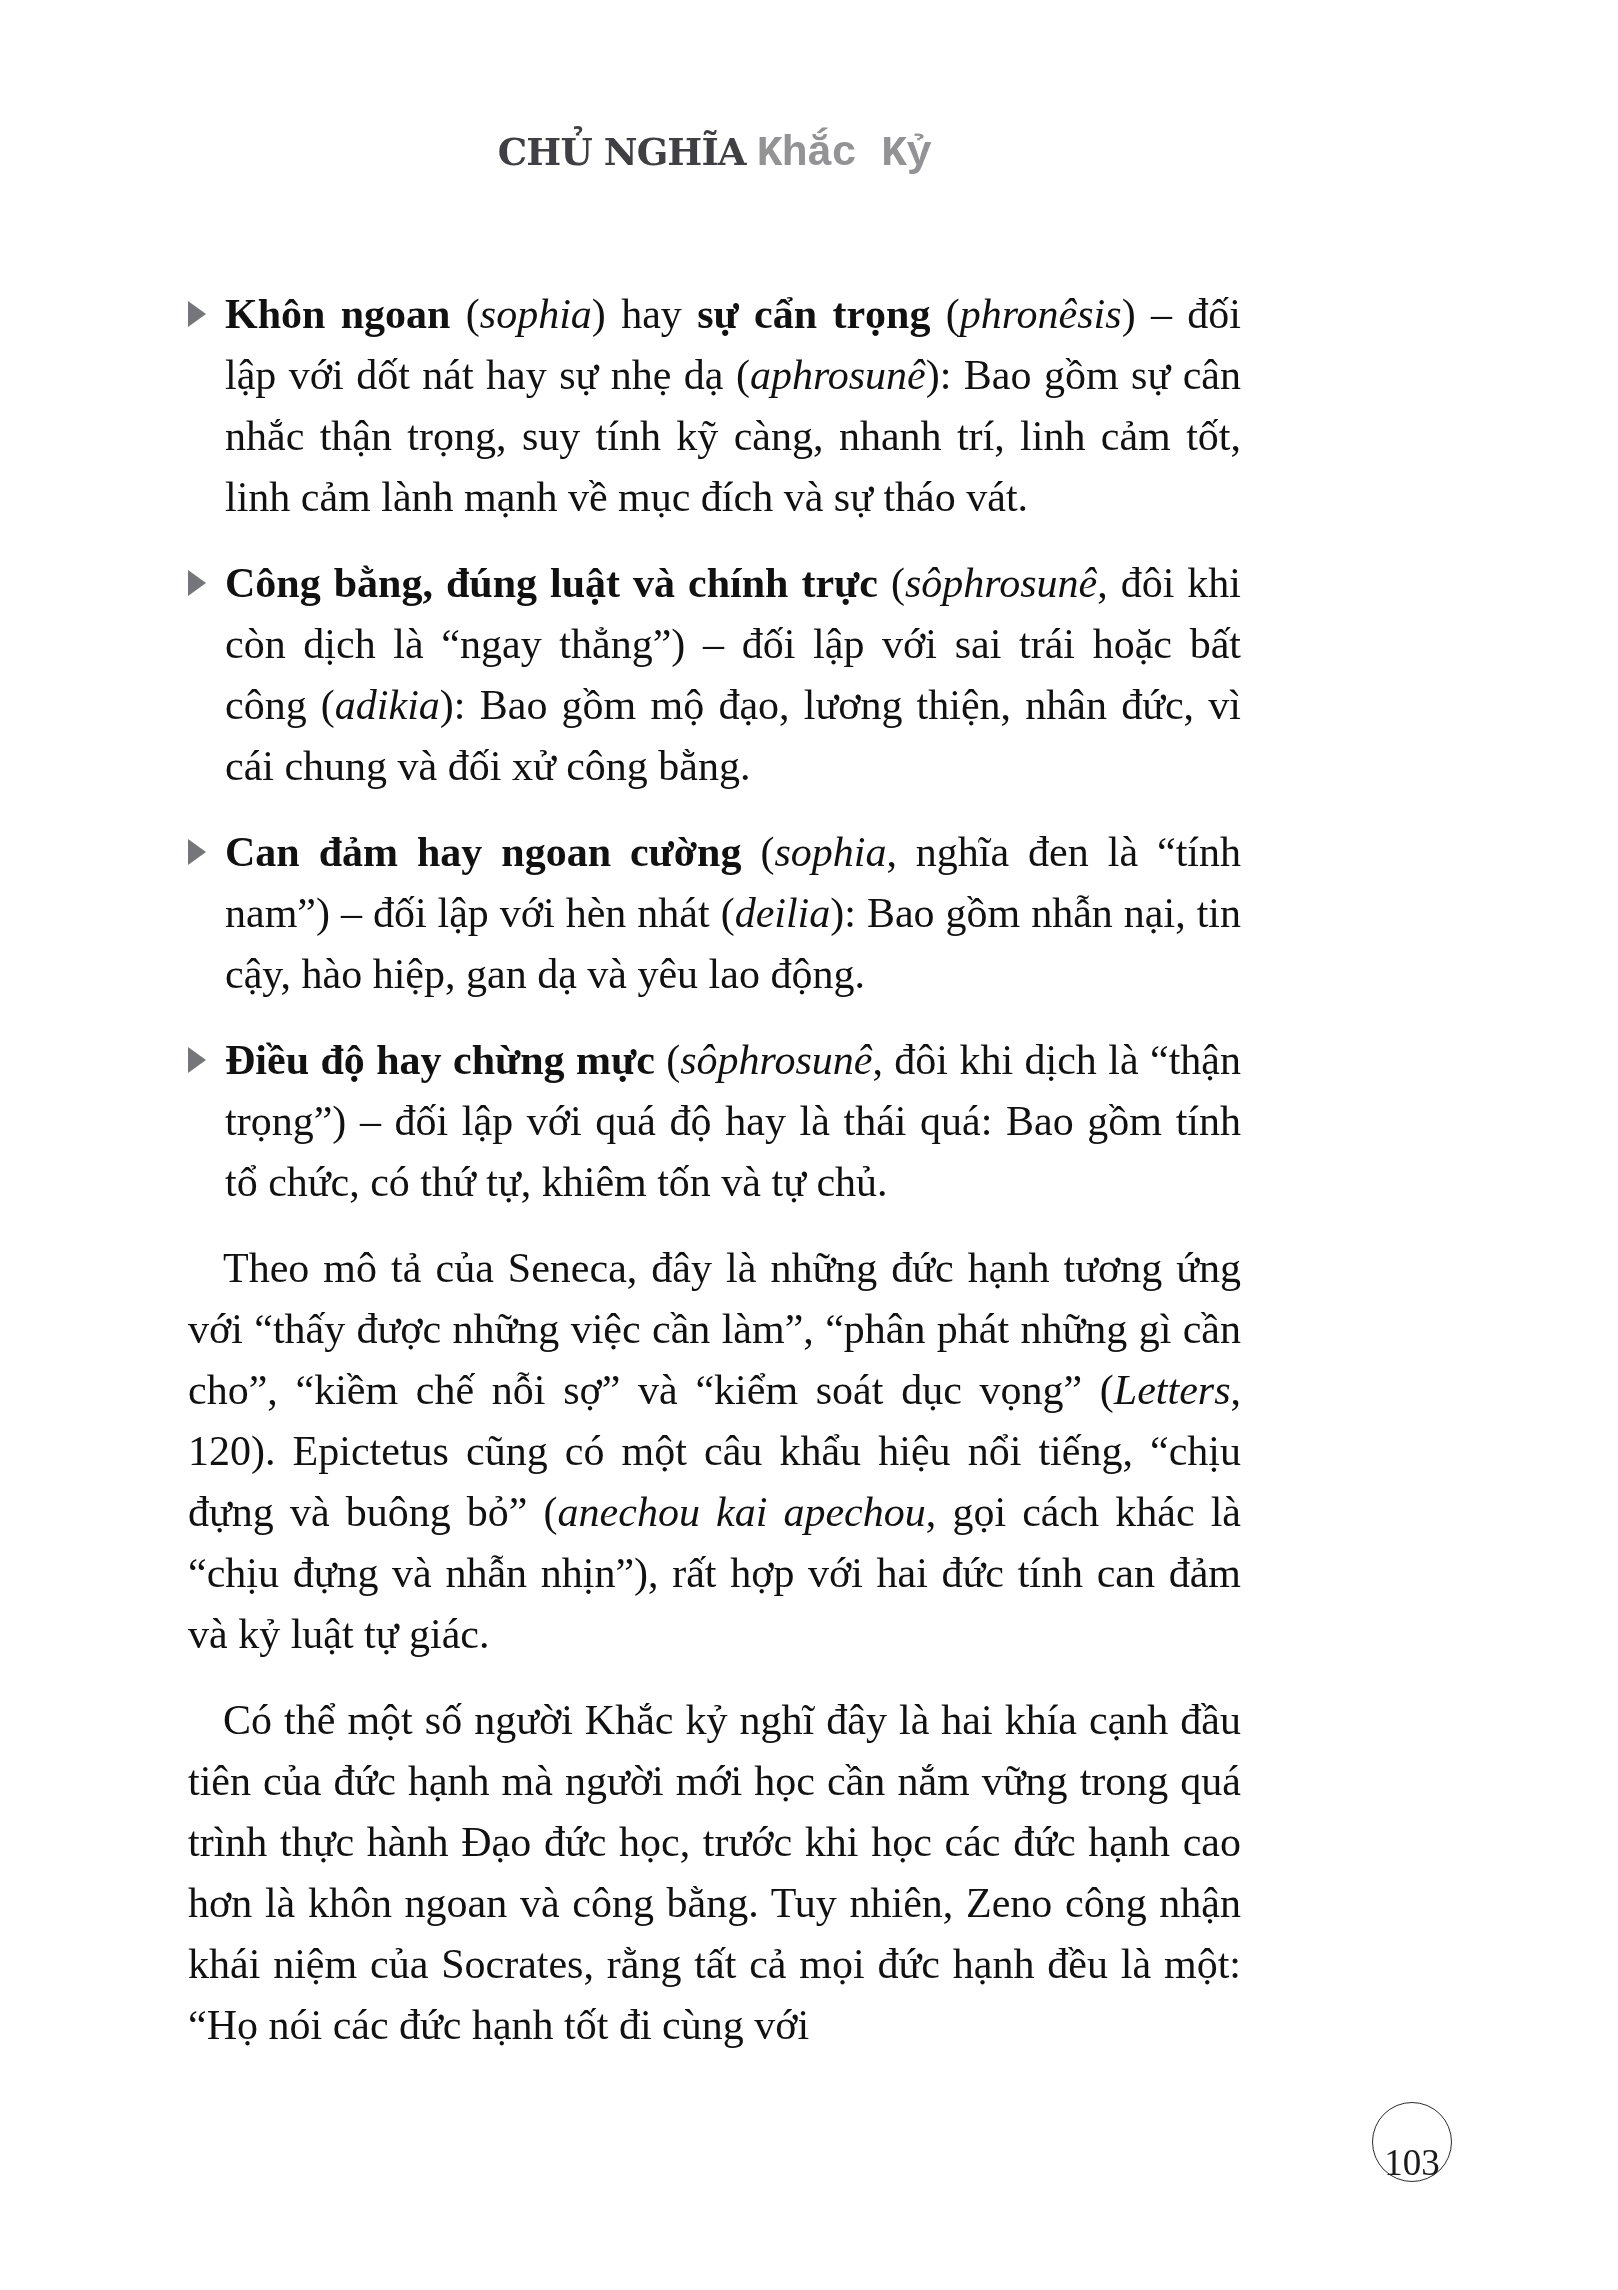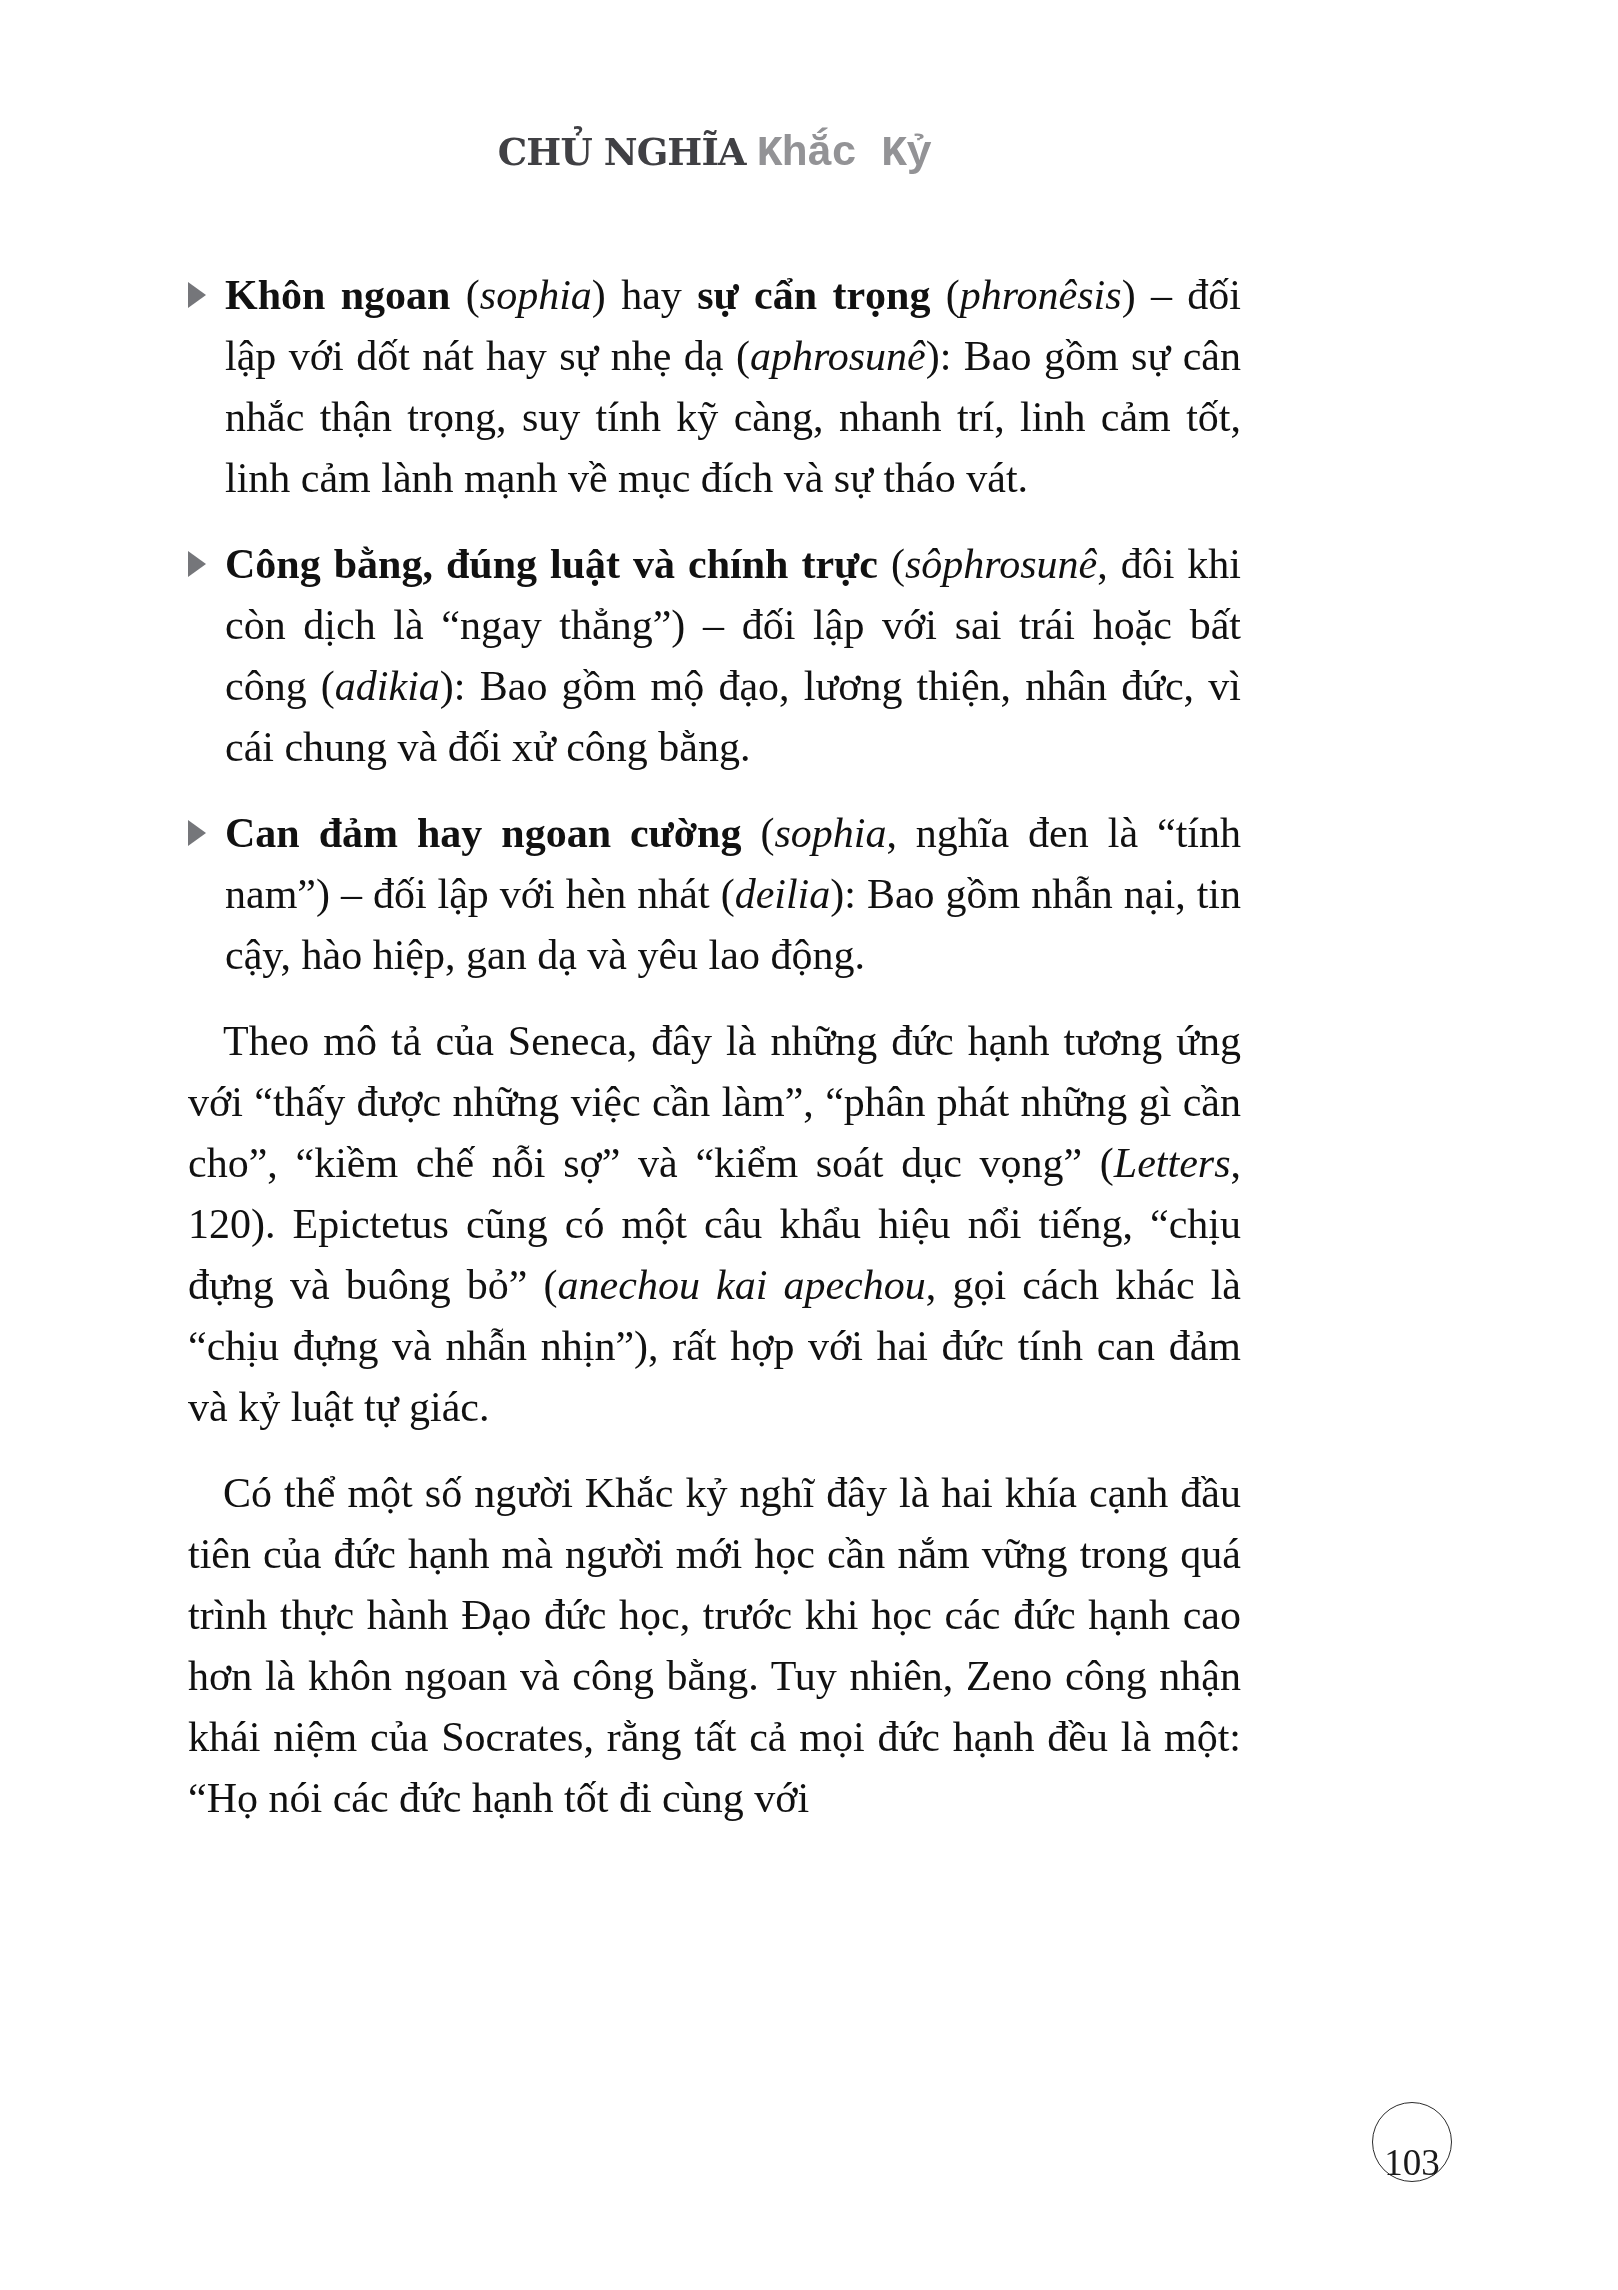--- a/index.html
+++ b/index.html
@@ -29,21 +29,21 @@
     font-weight:700;font-size:37px;letter-spacing:-0.9px;
     color:var(--header-dark);
   }
   .rh-part2{
     font-family:Liberation Mono, monospace;
     font-weight:700;font-size:43px;letter-spacing:-0.9px;
     color:var(--header-gray);
     margin-left:11.2px;
   }
   .content{
-    position:absolute;top:265px;left:188px;width:1053px;
+    position:absolute;top:284px;left:188px;width:1053px;
     font-size:42px;line-height:61px;text-align:justify;
   }
   .virtue-list{list-style:none;margin:0;padding:0;}
   .virtue-item{position:relative;padding-left:37px;margin:0 0 25px 0;}
   .marker{
     position:absolute;left:0;top:17px;width:0;height:0;
     border-left:18.6px solid var(--bullet-gray);
     border-top:13px solid transparent;
     border-bottom:13px solid transparent;
   }
@@ -75,20 +75,24 @@
         <span class="rich"><span class="b">Khôn ngoan</span><span> (</span><span class="i">sophia</span><span>) hay </span><span class="b">sự cẩn trọng</span><span> (</span><span class="i">phronêsis</span><span>) – đối lập với dốt nát hay sự nhẹ dạ (</span><span class="i">aphrosunê</span><span>): Bao gồm sự cân nhắc thận trọng, suy tính kỹ càng, nhanh trí, linh cảm tốt, linh cảm lành mạnh về mục đích và sự tháo vát.</span></span>
       </li>
       <li class="virtue-item">
         <span class="marker"></span>
         <span class="rich"><span class="b">Công bằng, đúng luật và chính trực</span><span> (</span><span class="i">sôphrosunê</span><span>, đôi khi còn dịch là “ngay thẳng”) – đối lập với sai trái hoặc bất công (</span><span class="i">adikia</span><span>): Bao gồm mộ đạo, lương thiện, nhân đức, vì cái chung và đối xử công bằng.</span></span>
       </li>
       <li class="virtue-item">
         <span class="marker"></span>
         <span class="rich"><span class="b">Can đảm hay ngoan cường</span><span> (</span><span class="i">sophia</span><span>, nghĩa đen là “tính nam”) – đối lập với hèn nhát (</span><span class="i">deilia</span><span>): Bao gồm nhẫn nại, tin cậy, hào hiệp, gan dạ và yêu lao động.</span></span>
       </li>
+      <li class="virtue-item">
+        <span class="marker"></span>
+        <span class="rich"><span class="b">Điều độ hay chừng mực</span><span> (</span><span class="i">sôphrosunê</span><span>, đôi khi dịch là “thận trọng”) – đối lập với quá độ hay là thái quá: Bao gồm tính tổ chức, có thứ tự, khiêm tốn và tự chủ.</span></span>
+      </li>
     </ul>
 
     <p class="para rich"><span>Theo mô tả của Seneca, đây là những đức hạnh tương ứng với “thấy được những việc cần làm”, “phân phát những gì cần cho”, “kiềm chế nỗi sợ” và “kiểm soát dục vọng” (</span><span class="i">Letters</span><span>, 120). Epictetus cũng có một câu khẩu hiệu nổi tiếng, “chịu đựng và buông bỏ” (</span><span class="i">anechou kai apechou</span><span>, gọi cách khác là “chịu đựng và nhẫn nhịn”), rất hợp với hai đức tính can đảm và kỷ luật tự giác.</span></p>
     <p class="para rich"><span>Có thể một số người Khắc kỷ nghĩ đây là hai khía cạnh đầu tiên của đức hạnh mà người mới học cần nắm vững trong quá trình thực hành Đạo đức học, trước khi học các đức hạnh cao hơn là khôn ngoan và công bằng. Tuy nhiên, Zeno công nhận khái niệm của Socrates, rằng tất cả mọi đức hạnh đều là một: “Họ nói các đức hạnh tốt đi cùng với</span></p>
   </main>
 
   <div class="page-circle">
     <span>103</span>
   </div>
 

